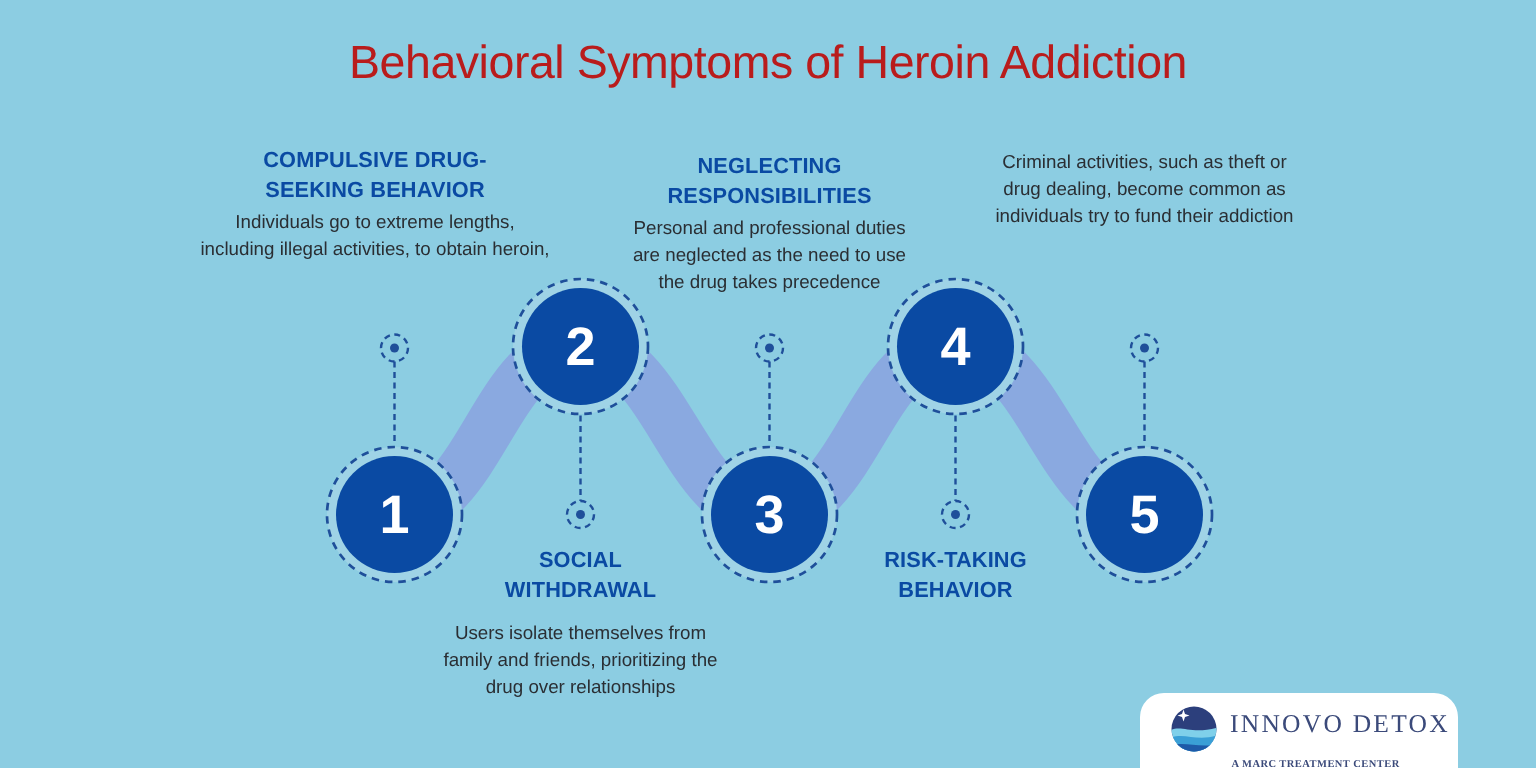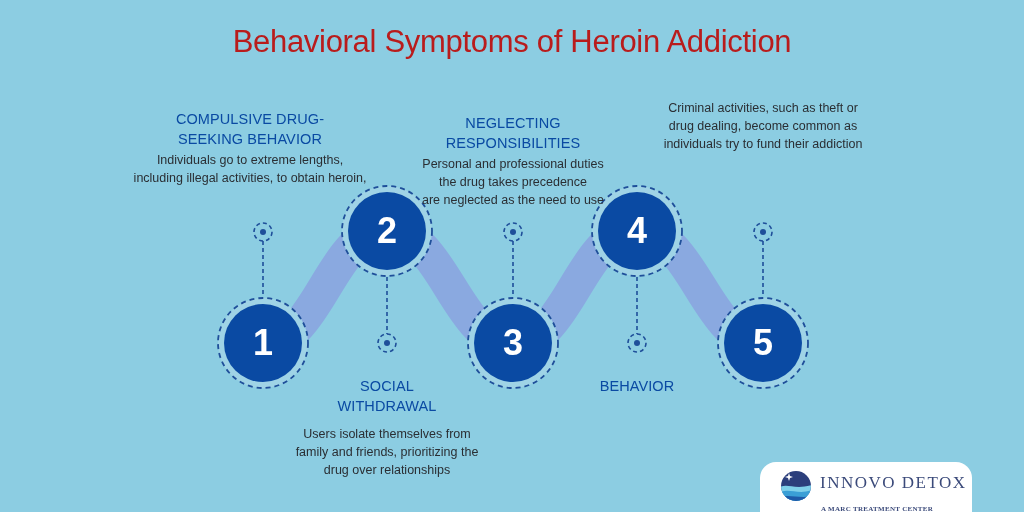--- a/index.html
+++ b/index.html
@@ -15,23 +15,22 @@
     color: #b91c1c; letter-spacing: -0.3px;
   }
   svg.graphic { position: absolute; left: 0; top: 0; }
   .step-num {
     position: absolute; width: 80px; height: 80px; margin-left: -40px; margin-top: -40px;
     display: flex; align-items: center; justify-content: center;
     color: #ffffff; font-weight: bold; font-size: 36px;
   }
   .block { position: absolute; text-align: center; }
   .block .head {
-    color: #0a4aa3; font-weight: normal; font-size: 14.5px; line-height: 20px;
+    color: #0a4aa3; font-weight: bold; font-size: 14.5px; line-height: 20px;
     letter-spacing: 0.1px;
-    margin-top: 12px;
   }
   .block .desc {
     color: #2a2e33; font-size: 12.5px; line-height: 18px; margin-top: 2px;
   }
   .logo-card {
     position: absolute; left: 760px; top: 462px; width: 212px; height: 60px;
     background: #ffffff; border-radius: 16px 16px 0 0;
   }
   .logo-icon { position: absolute; left: 20px; top: 8px; }
   .logo-name {
@@ -126,22 +125,22 @@
   </div>
 </div>
 
 <div class="block" style="left:373px; top:101px; width:280px;">
   <div class="head">
     <div>NEGLECTING</div>
     <div>RESPONSIBILITIES</div>
   </div>
   <div class="desc">
     <div>Personal and professional duties</div>
+    <div>are neglected as the need to use</div>
     <div>the drug takes precedence</div>
-    <div>are neglected as the need to use</div>
   </div>
 </div>
 
 <div class="block" style="left:638px; top:97px; width:250px;">
   <div class="desc">
     <div>Criminal activities, such as theft or</div>
     <div>drug dealing, become common as</div>
     <div>individuals try to fund their addiction</div>
   </div>
 </div>
@@ -153,20 +152,21 @@
   </div>
   <div class="desc" style="margin-top:9px;">
     <div>Users isolate themselves from</div>
     <div>family and friends, prioritizing the</div>
     <div>drug over relationships</div>
   </div>
 </div>
 
 <div class="block" style="left:512px; top:364px; width:250px;">
   <div class="head">
+    <div>RISK-TAKING</div>
     <div>BEHAVIOR</div>
   </div>
 </div>
 
 <div class="logo-card">
   <svg class="logo-icon" width="32" height="32" viewBox="0 0 32 32">
     <defs>
       <clipPath id="lc">
           <circle cx="16" cy="16" r="15"></circle>
         </clipPath>

